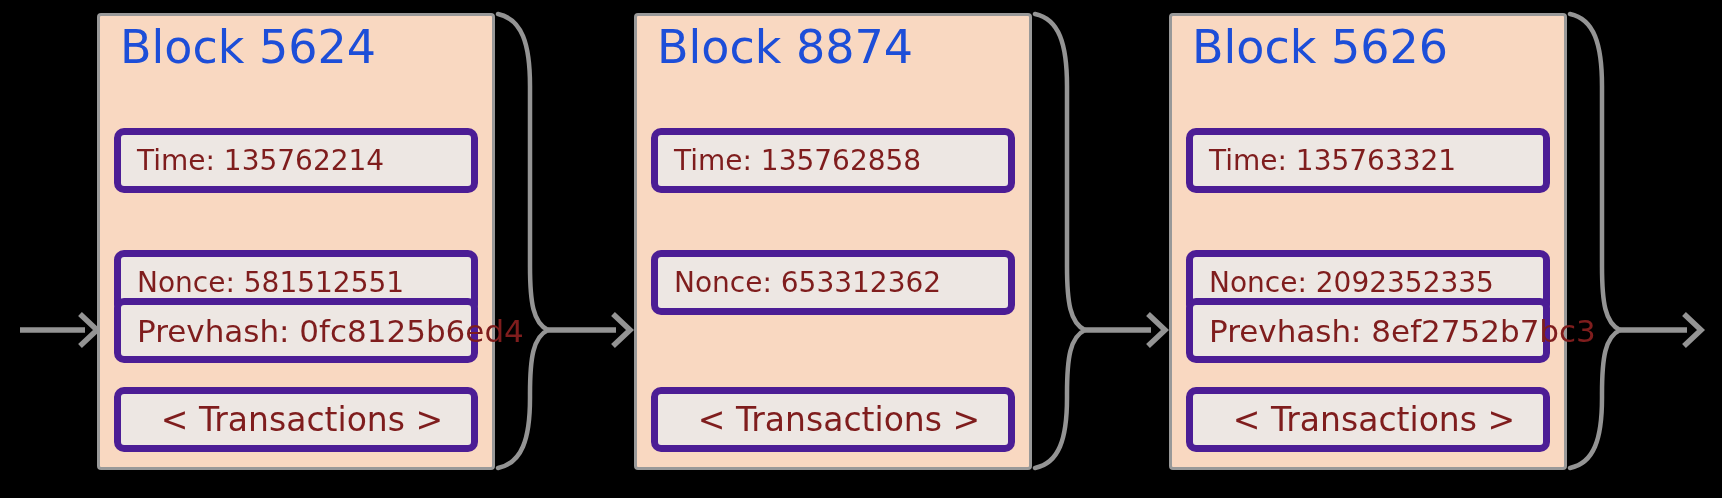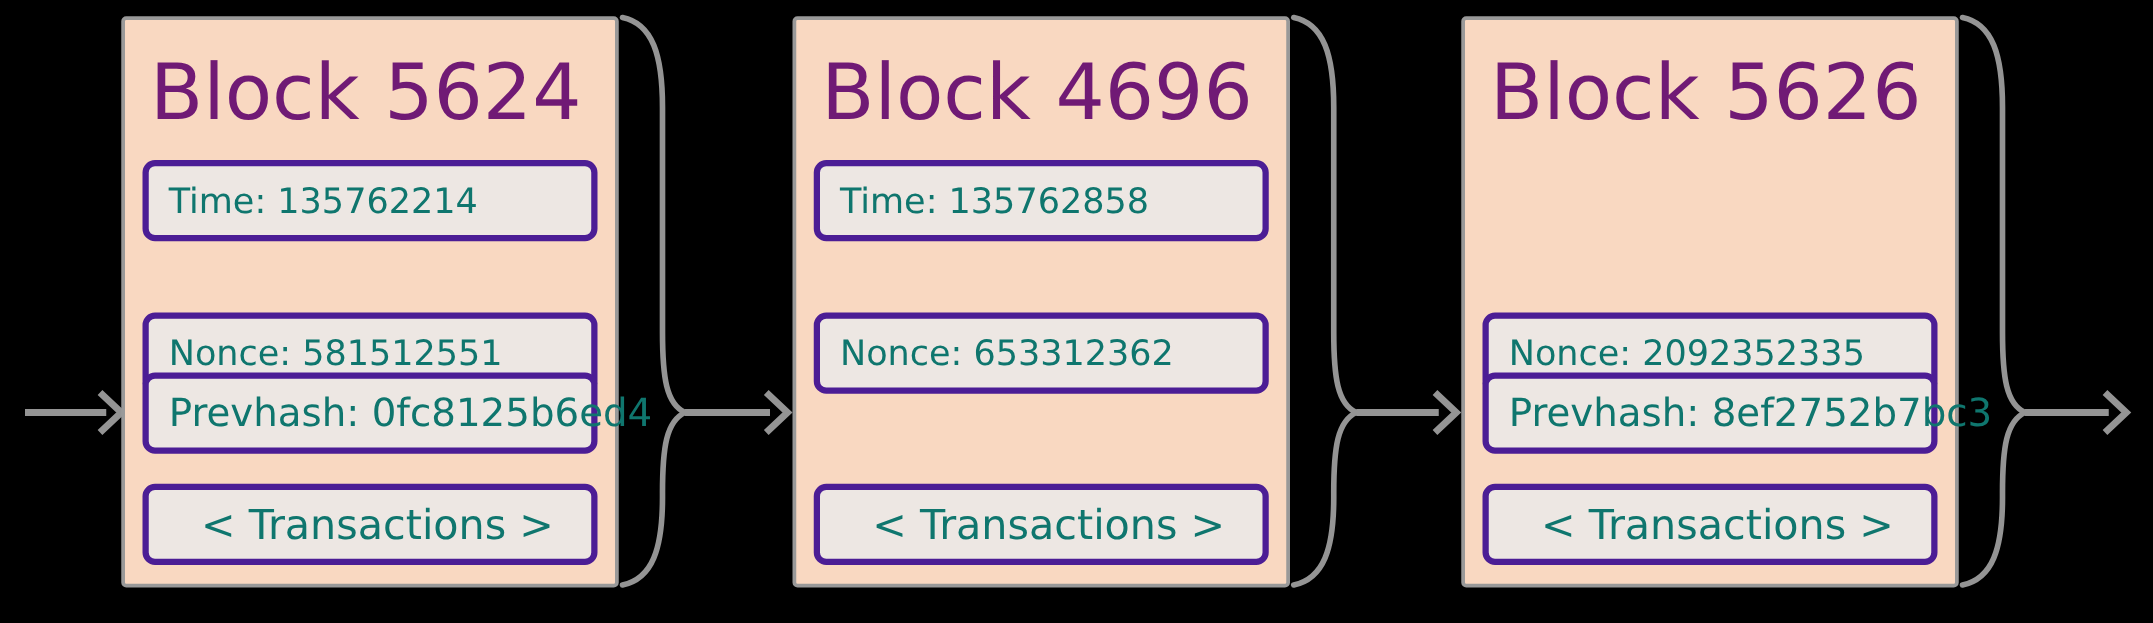--- a/index.html
+++ b/index.html
@@ -29,40 +29,40 @@
     width: 398px;
     height: 457px;
     box-sizing: border-box;
     background: #f9d8c1;
     border: 3px solid #999999;
     border-radius: 4px;
   }
   .block-title {
     position: absolute;
     left: 20px;
-    top: 24px;
-    font-size: 62px;
+    top: 6px;
+    font-size: 46px;
     line-height: 1.1;
-    color: #701a75;
+    color: #1d4ed8;
     white-space: nowrap;
   }
   .field {
     position: absolute;
     left: 14px;
     width: 364px;
     height: 65px;
     box-sizing: border-box;
     background: #ede7e3;
-    border: 5px solid #4c1d95;
+    border: 7px solid #4c1d95;
     border-radius: 10px;
     display: flex;
     align-items: center;
     padding-left: 16px;
     font-size: 28px;
-    color: #0f766e;
+    color: #7f1d1d;
     white-space: nowrap;
   }
   .field.time  { top: 112px; }
   .field.nonce { top: 194px; margin-top: 40px; }
   .field.prevhash { top: 282px; font-size: 31px; }
   .field.transactions {
     top: 371px;
     justify-content: center;
     padding-left: 12px;
     font-size: 33px;
@@ -102,24 +102,25 @@
 
 <div class="block b1">
   <div class="block-title">Block 5624</div>
   <div class="field time">Time: 135762214</div>
   <div class="field nonce">Nonce: 581512551</div>
   <div class="field prevhash">Prevhash: 0fc8125b6ed4</div>
   <div class="field transactions">&lt; Transactions &gt;</div>
 </div>
 
 <div class="block b2">
-  <div class="block-title">Block 4696</div>
+  <div class="block-title">Block 8874</div>
   <div class="field time">Time: 135762858</div>
   <div class="field nonce">Nonce: 653312362</div>
   <div class="field transactions">&lt; Transactions &gt;</div>
 </div>
 
 <div class="block b3">
   <div class="block-title">Block 5626</div>
+  <div class="field time">Time: 135763321</div>
   <div class="field nonce">Nonce: 2092352335</div>
   <div class="field prevhash">Prevhash: 8ef2752b7bc3</div>
   <div class="field transactions">&lt; Transactions &gt;</div>
 </div>
 
 </body></html>

